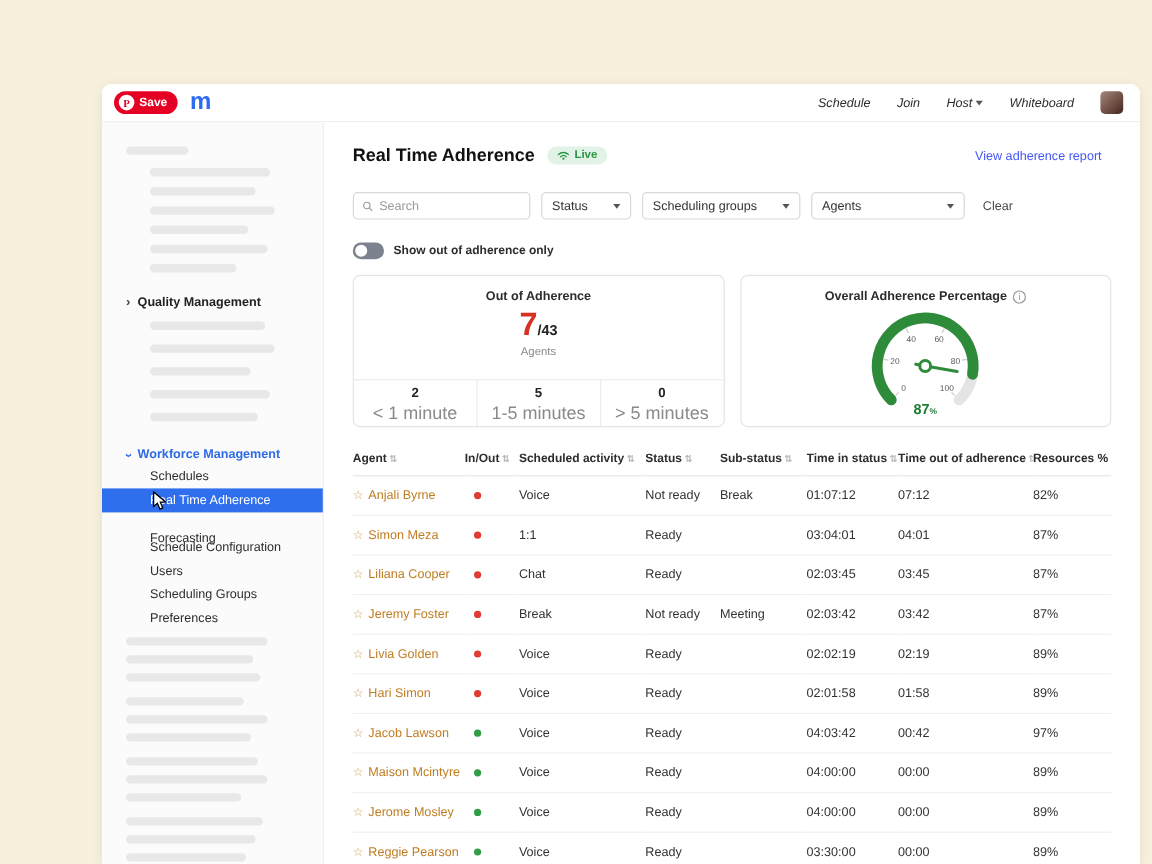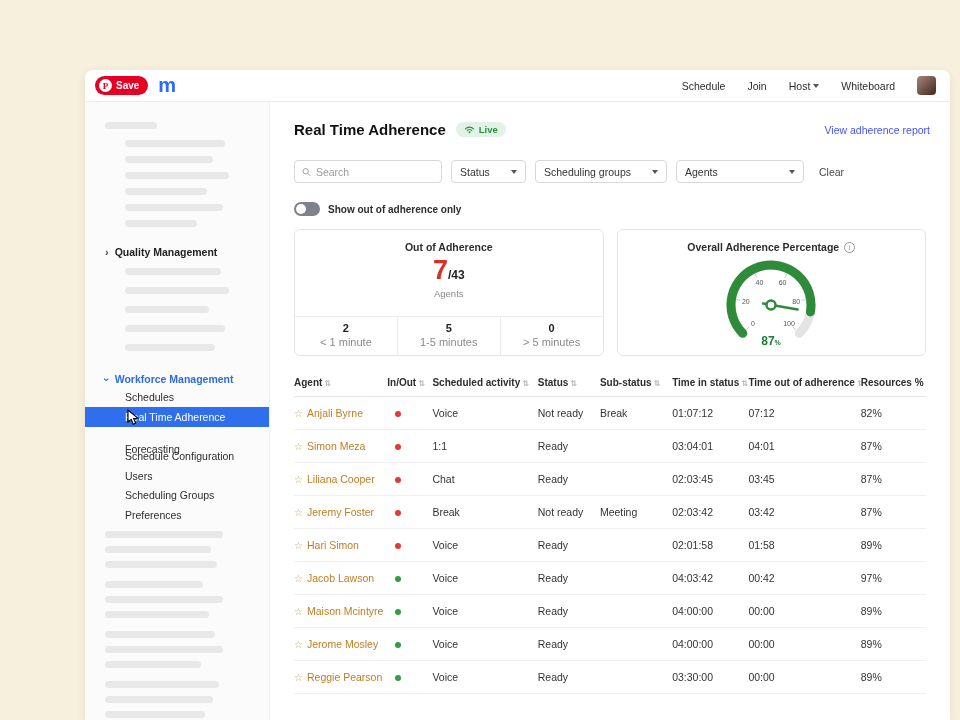--- a/index.html
+++ b/index.html
@@ -19,21 +19,21 @@
   .nav { height:32px; display:flex; align-items:center; padding:0 14px 0 10px;
          border-bottom:1px solid #ececec; background:#fff; }
   .pin-save { display:flex; align-items:center; gap:4px; background:#e60023; color:#fff;
               border-radius:11px; padding:3px 9px 3px 4px; font-size:10px; font-weight:bold; cursor:pointer; }
   .pin-p { width:13px; height:13px; background:#fff; color:#e60023; border-radius:50%;
            display:flex; align-items:center; justify-content:center; font-size:9px; font-weight:bold;
            font-family:"Liberation Serif",serif; }
   .logo { color:#2b6cf0; font-size:20px; font-weight:800; margin:0 6px 2px 10px; line-height:1; }
   .nav-links { display:flex; gap:27px; margin-left:16px; font-size:10.5px; color:#2d2d2d; }
   .nav-links span, .nav-right span { cursor:pointer; white-space:nowrap; }
-  .nav-right { margin-left:auto; display:flex; gap:22px; align-items:center; font-size:10.5px; }
+  .nav-right { margin-left:auto; display:flex; gap:22px; align-items:center; font-size:10.5px;font-style:italic; }
   .host { display:flex; align-items:center; gap:3px; }
   .tri { width:0; height:0; border-left:3px solid transparent; border-right:3px solid transparent;
          border-top:4px solid #555; display:inline-block; }
   .avatar { width:19px; height:19px; border-radius:4px;
             background:linear-gradient(135deg,#a1887f 0%,#6d4c41 60%,#3e2723 100%); cursor:pointer; }
   
   .app { display:flex; height:618px; }
   .sidebar { width:185px; background:#fbfbfb; border-right:1px solid #f0f0f0;
              position:relative; font-size:10.5px; flex:none; }
   .sk { position:absolute; left:40px; height:7px; border-radius:3.5px; background:#e8e8e8; }
@@ -44,21 +44,21 @@
   .side-row.wm .chev { color:#2e6be5; transform:rotate(90deg); }
   .side-sub { position:absolute; left:0; width:100%; height:20px; display:flex; align-items:center;
               padding-left:40px; color:#2d2d2d; cursor:pointer; }
   .side-sub.selected { background:#2f6fed; color:#fff; }
   
   .main { flex:1; padding:18px 24px 0 24px; position:relative; background:#fff; overflow:hidden; }
   .title-row { display:flex; align-items:center; gap:10px; height:18px; }
   .page-title { font-size:15px; font-weight:bold; color:#111; }
   .live { display:flex; align-items:center; gap:4px; background:#e3f2e7; color:#279440;
           font-size:9.5px; font-weight:bold; padding:2px 8px; border-radius:10px; }
-  .report-link { position:absolute; right:20px; top:22px; color:#4355f5; font-size:10.5px; cursor:pointer; }
+  .report-link { position:absolute; right:32px; top:22px; color:#4355f5; font-size:10.5px; cursor:pointer; }
   .filters { display:flex; align-items:center; gap:9px; margin-top:14px; height:39px; }
   .search { width:148px; height:23px; border:1px solid #d8d8d8; border-radius:4px; display:flex;
             align-items:center; padding:0 7px; gap:5px; background:#fff; }
   .search input { border:none; outline:none; width:100%; font-size:10.5px; color:#444;
                   font-family:inherit; background:transparent; }
   .search input::placeholder { color:#9a9a9a; }
   .select { height:23px; border:1px solid #d8d8d8; border-radius:4px; display:flex; align-items:center;
             justify-content:space-between; padding:0 8px; font-size:10.5px; color:#333; background:#fff; cursor:pointer; }
   .clear { font-size:10.5px; color:#4a4a4a; margin-left:6px; cursor:pointer; }
   .toggle-row { display:flex; align-items:center; gap:8px; margin-top:11px; height:14px; }
@@ -71,21 +71,21 @@
   .card-title { text-align:center; font-size:10.5px; font-weight:bold; color:#2d2d2d; margin-top:11px;
                 display:flex; align-items:center; justify-content:center; gap:5px; }
   .big-row { text-align:center; margin-top:2px; line-height:30px; }
   .big-num { font-size:27px; font-weight:bold; color:#d93025; }
   .big-total { font-size:12px; font-weight:bold; color:#222; }
   .agents-sub { text-align:center; font-size:9.5px; color:#8a8a8a; margin-top:-2px; }
   .buckets { display:flex; border-top:1px solid #ececec; margin-top:7px; position:absolute; left:0; right:0; bottom:0; height:39px; }
   .bucket { flex:1; text-align:center; padding-top:5px; }
   .bucket + .bucket { border-left:1px solid #ececec; }
   .bucket-val { font-size:11px; font-weight:bold; color:#222; }
-  .bucket-label { font-size:11px; color:#8a8a8a; margin-top:2px; }
+  .bucket-label { font-size:15px; color:#8a8a8a; margin-top:2px; }
   .info { width:11px; height:11px; border:1px solid #9a9a9a; border-radius:50%; font-size:8px; color:#9a9a9a;
           display:inline-flex; align-items:center; justify-content:center; cursor:pointer; font-weight:normal; }
   .gauge-wrap { display:flex; justify-content:center; margin-top:0; }
   
   table { width:100%; border-collapse:collapse; margin-top:16px; table-layout:fixed; }
   th { text-align:left; font-size:10px; font-weight:bold; color:#2d2d2d; padding:5px 2px 8px 0;
        border-bottom:1px solid #e6e6e6; white-space:nowrap; overflow:hidden; cursor:pointer; }
   td { font-size:10.5px; color:#333; padding:10px 2px 10px 0; border-bottom:1px solid #f0f0f0;
        white-space:nowrap; overflow:hidden; }
   .sort { color:#b5b5b5; font-size:8px; margin-left:2px; font-family:"DejaVu Sans",sans-serif; }
@@ -326,20 +326,30 @@
             <td><span class="star">☆</span><span class="agent-name">Jeremy Foster</span></td>
             <td><span class="dot" data-state="out"></span></td>
             <td>Break</td>
             <td>Not ready</td>
             <td>Meeting</td>
             <td>02:03:42</td>
             <td>03:42</td>
             <td>87%</td>
           </tr>
           <tr>
+            <td><span class="star">☆</span><span class="agent-name">Livia Golden</span></td>
+            <td><span class="dot" data-state="out"></span></td>
+            <td>Voice</td>
+            <td>Ready</td>
+            <td></td>
+            <td>02:02:19</td>
+            <td>02:19</td>
+            <td>89%</td>
+          </tr>
+          <tr>
             <td><span class="star">☆</span><span class="agent-name">Hari Simon</span></td>
             <td><span class="dot" data-state="out"></span></td>
             <td>Voice</td>
             <td>Ready</td>
             <td></td>
             <td>02:01:58</td>
             <td>01:58</td>
             <td>89%</td>
           </tr>
           <tr>

